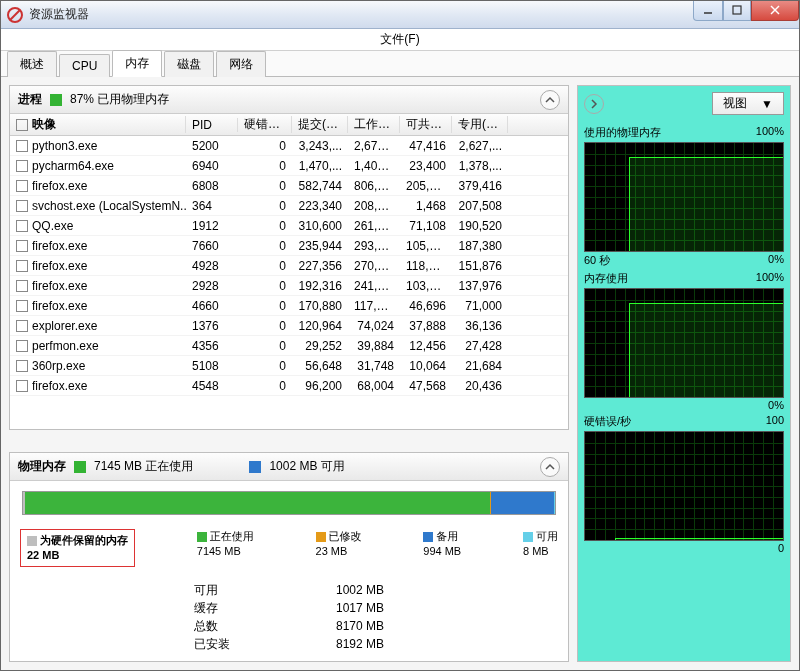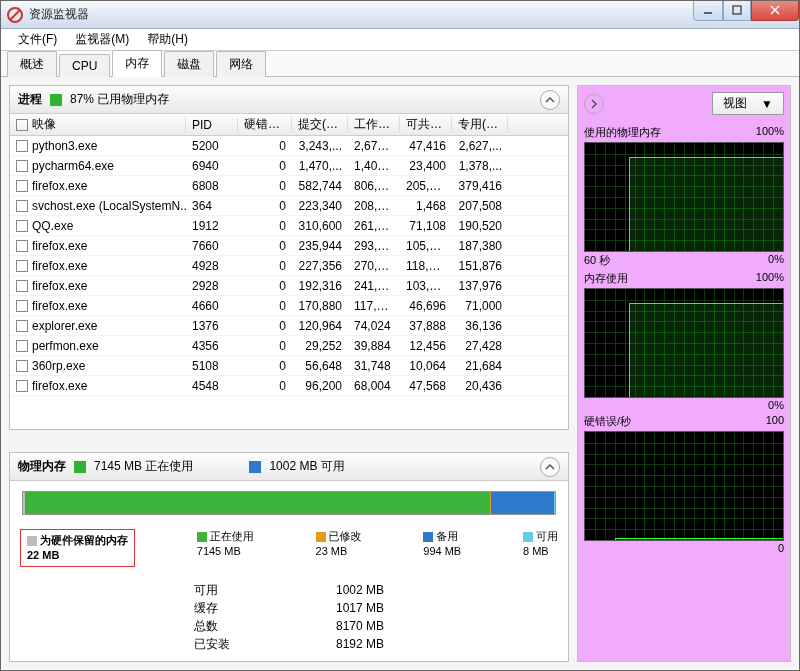--- a/index.html
+++ b/index.html
@@ -12,62 +12,62 @@
 .titlebar .app-icon::after { content: ""; position: absolute; width: 14px; height: 2px; background: #c33; transform: rotate(-45deg); top: 5px; left: -1px; }
 .titlebar .title { flex: 1; color: #222; }
 .winbtns { display: flex; height: 20px; margin-top: -8px; }
 .winbtn { width: 30px; height: 20px; border: 1px solid #8da8c8; border-top: none; background: linear-gradient(180deg, #eaf1fb, #cad9ee); display: flex; align-items: center; justify-content: center; font-size: 10px; cursor: pointer; }
 .winbtn.max { width: 28px; }
 .winbtn.close { width: 48px; background: linear-gradient(180deg, #e98b84, #d64a3f); border-color: #a93d35; color: #fff; border-bottom-right-radius: 4px; }
 .winbtn.min { border-bottom-left-radius: 4px; }
 .winbtn svg { width: 10px; height: 10px; }
 
 
-.menubar { height: 22px; display: flex; align-items: center; padding: 0 13px; gap: 10px; border-bottom: 1px solid #d0d0d0; }
+.menubar { height: 22px; display: flex; align-items: center; padding: 0 13px; gap: 10px; border-bottom: 1px solid #d0d0d0; flex-direction: column; }
 .menubar span { cursor: pointer; padding: 2px 4px; }
 
 
 .tabs { height: 26px; display: flex; align-items: flex-end; padding: 0 6px; gap: 2px; border-bottom: 1px solid #bbb; background: #fafafa; }
 .tab { padding: 4px 12px; border: 1px solid #bbb; border-bottom: none; background: #f1f1f1; cursor: pointer; border-radius: 2px 2px 0 0; margin-bottom: -1px; }
 .tab.active { background: #fff; border-bottom: 1px solid #fff; }
 
 
 .main { flex: 1; display: flex; padding: 8px; gap: 8px; background: #f5f5f5; overflow: hidden; }
 .left { flex: 1; display: flex; flex-direction: column; gap: 22px; min-width: 0; }
-.right { width: 214px; border: 1px solid #bfbfbf; background: #f0abfc; padding: 6px; display: flex; flex-direction: column; gap: 8px; overflow-y: auto; }
+.right { width: 214px; border: 1px solid #bfbfbf; background: #5eead4; padding: 6px; display: flex; flex-direction: column; gap: 8px; overflow-y: auto; }
 
 .panel { border: 1px solid #bfbfbf; background: #fff; display: flex; flex-direction: column; min-height: 0; }
 .panel.processes { flex: 1; }
 .panel-hdr { height: 28px; background: linear-gradient(180deg, #fdfdfd, #e9e9e9); border-bottom: 1px solid #ccc; display: flex; align-items: center; padding: 0 8px; gap: 8px; }
 .panel-hdr .title { font-weight: bold; }
 .panel-hdr .legend { width: 12px; height: 12px; display: inline-block; }
 .panel-hdr .spacer { flex: 1; }
 .panel-hdr .collapse { width: 20px; height: 20px; border: 1px solid #aaa; border-radius: 50%; background: #fafafa; display: flex; align-items: center; justify-content: center; cursor: pointer; }
 
 
 .table-wrap { flex: 1; overflow: hidden; position: relative; }
 .thead { display: flex; background: linear-gradient(180deg, #fdfdfd, #ececec); border-bottom: 1px solid #ccc; height: 22px; align-items: center; }
 .thead .th { padding: 0 6px; border-right: 1px solid #ddd; white-space: nowrap; overflow: hidden; text-overflow: ellipsis; }
-.th.img { width: 176px; display: flex; align-items: center; gap: 4px; }
+.th.img { width: 176px; display: flex; align-items: center; gap: 4px; font-weight: bold; }
 .th.pid { width: 52px; text-align: left; }
 .th.hf { width: 54px; }
 .th.commit { width: 56px; text-align: right; }
 .th.ws { width: 52px; text-align: right; }
 .th.share { width: 52px; text-align: right; }
 .th.priv { width: 56px; text-align: right; }
 .th.scroll { width: 16px; border: none; }
 
 .tbody { overflow-y: scroll; height: calc(100% - 22px); }
 .trow { display: flex; height: 20px; align-items: center; border-bottom: 1px solid #f3f3f3; }
 .trow .td { padding: 0 6px; white-space: nowrap; overflow: hidden; text-overflow: ellipsis; }
 .td.img { width: 176px; display: flex; align-items: center; gap: 4px; }
 .td.pid { width: 52px; }
 .td.hf { width: 54px; text-align: right; }
 .td.commit { width: 56px; text-align: right; }
-.td.ws { width: 52px; }
+.td.ws { width: 52px; text-align: right; }
 .td.share { width: 52px; text-align: right; }
 .td.priv { width: 56px; text-align: right; }
 .chk { width: 12px; height: 12px; border: 1px solid #888; flex-shrink: 0; cursor: pointer; }
 
 
 .physmem { height: 210px; }
 .membar { margin: 10px 12px; height: 24px; display: flex; border: 1px solid #999; }
 .membar > div { height: 100%; }
 .memlegends { display: flex; gap: 4px; padding: 4px 10px; justify-content: space-between; }
 .mleg { font-size: 11px; line-height: 1.35; text-align: left; }

